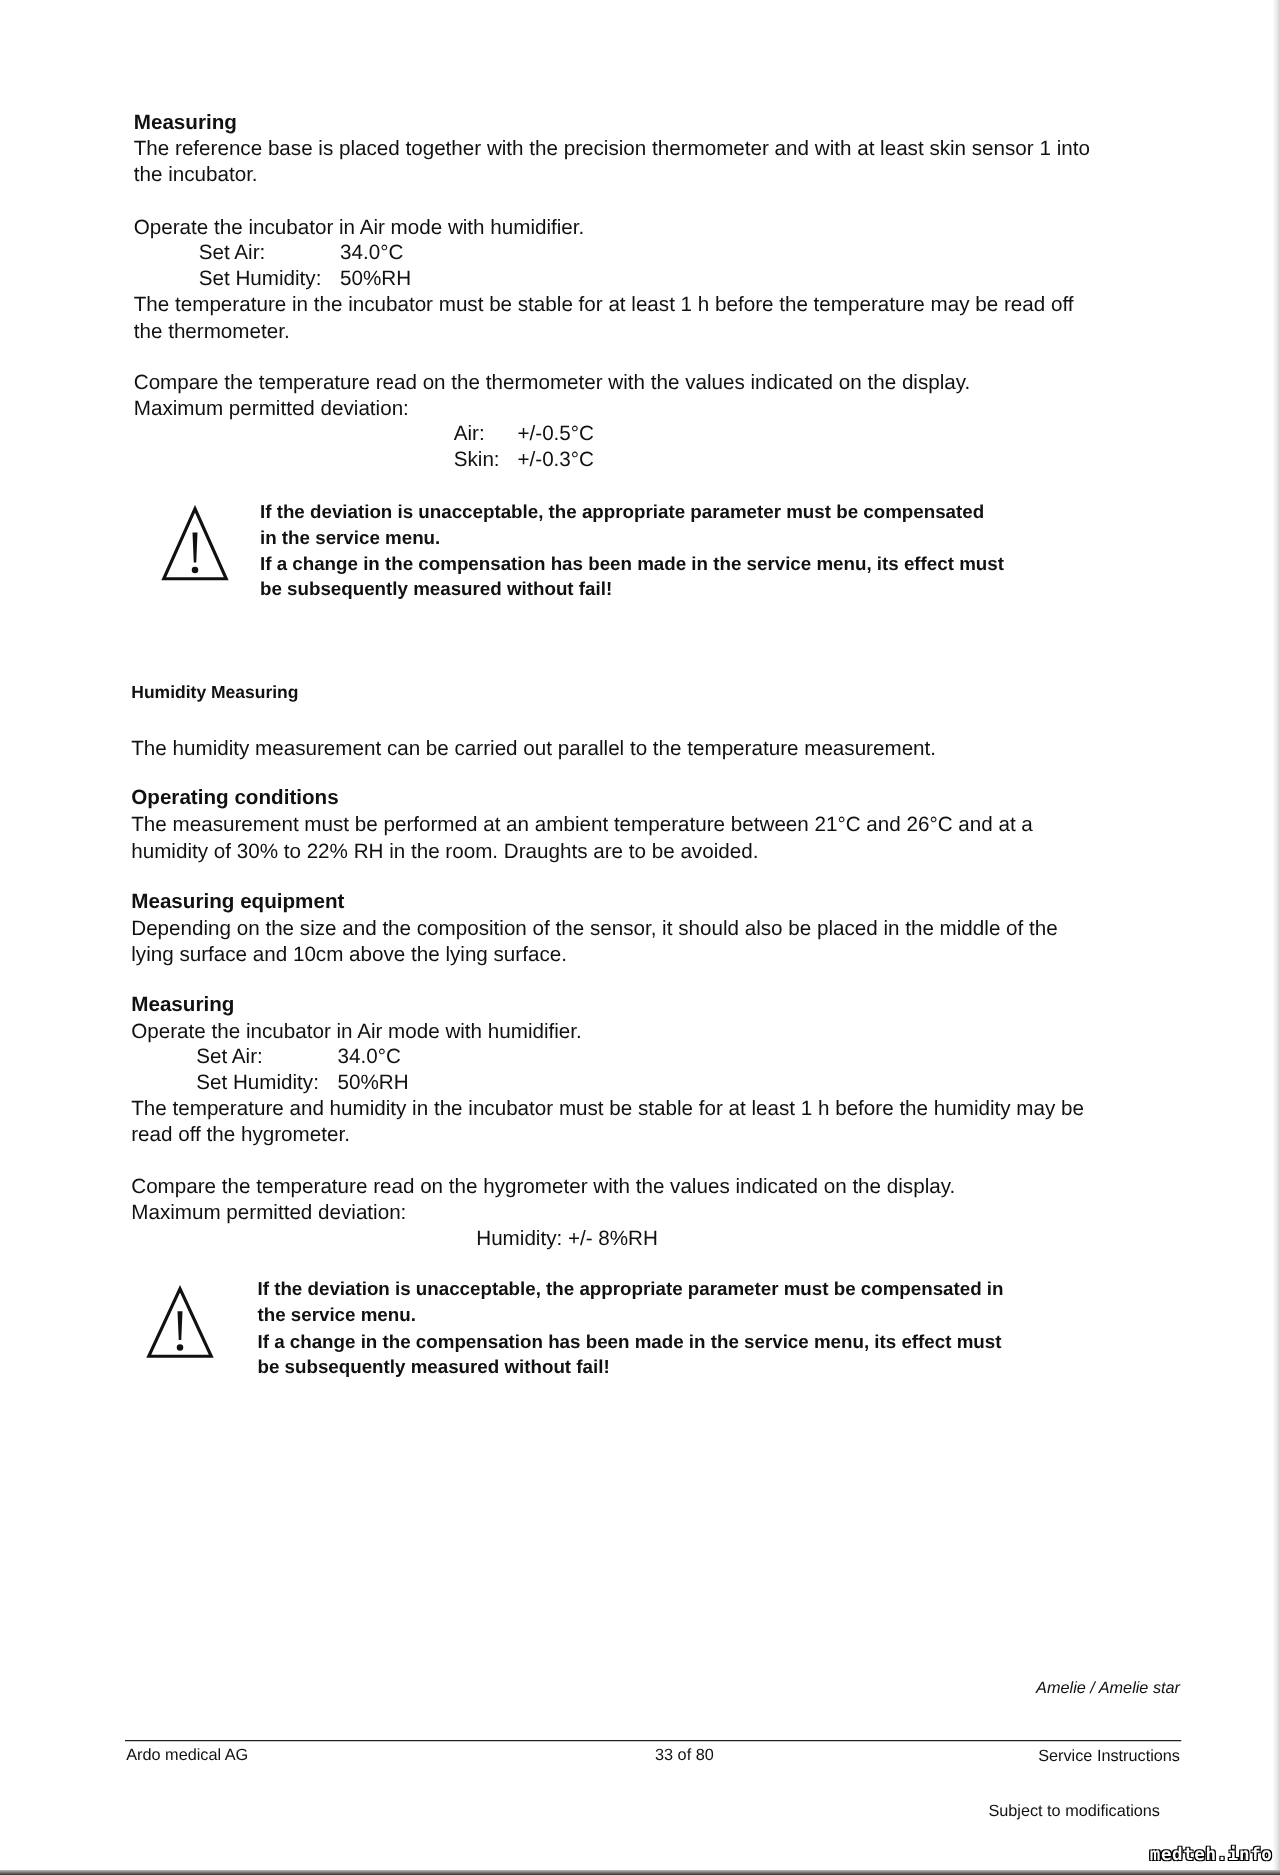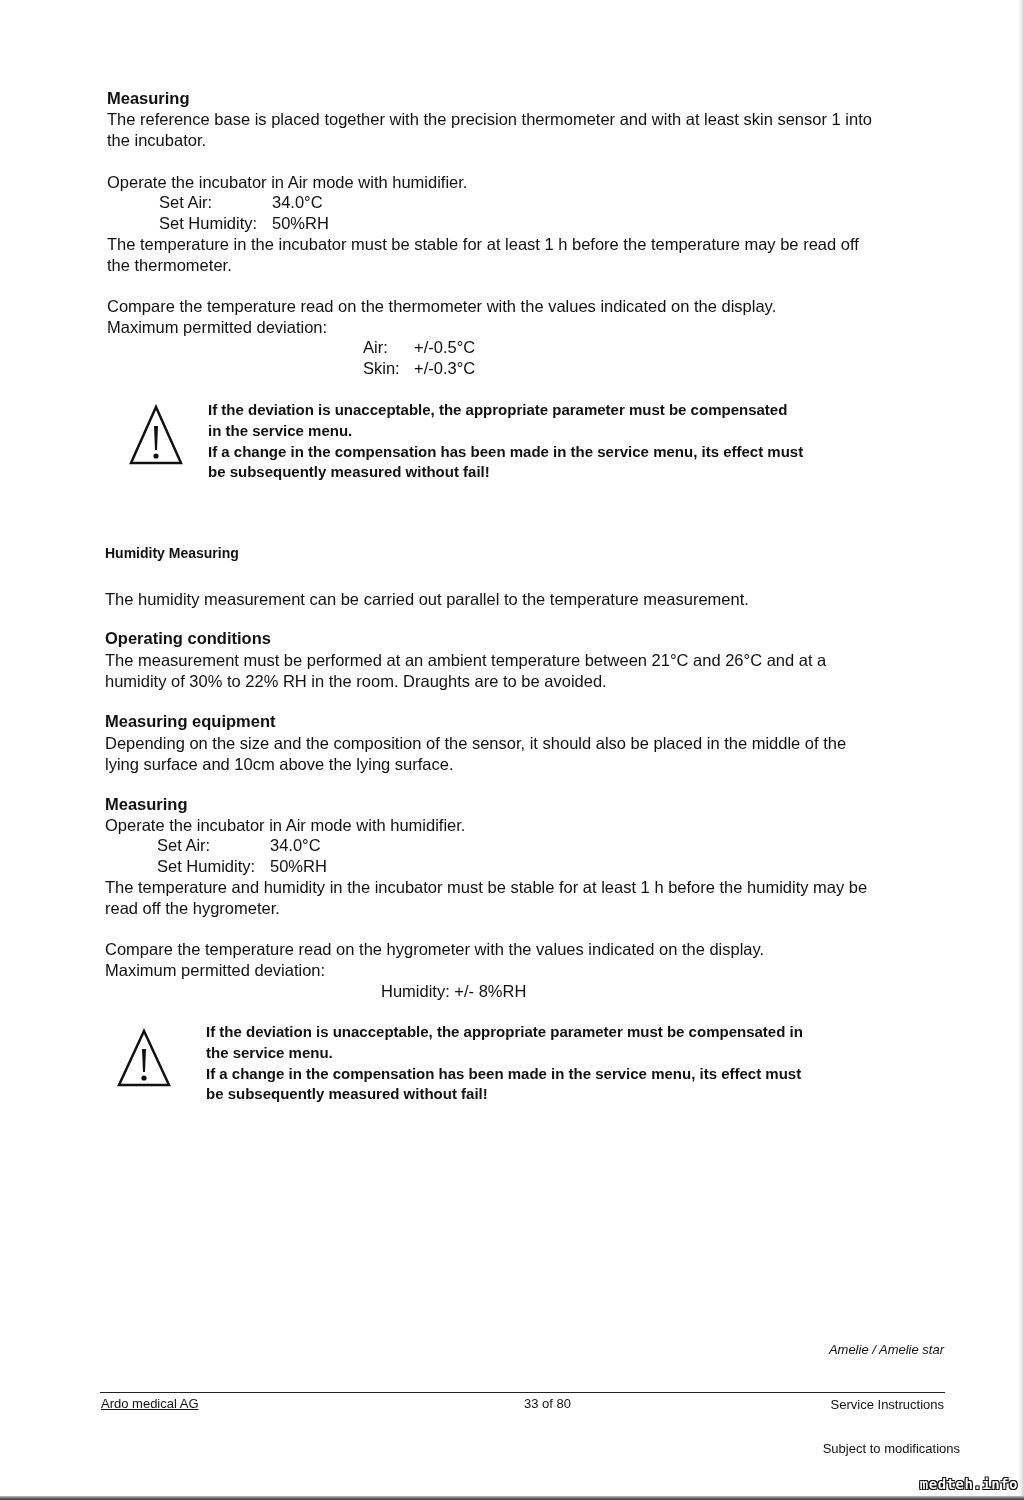--- a/index.html
+++ b/index.html
@@ -88,20 +88,20 @@
   <circle cx="28" cy="50" r="2.6" fill="#111"></circle>
 </svg>
 <div class="warn-text" style="left:206px;top:1022px;">
   <div>If the deviation is unacceptable, the appropriate parameter must be compensated in</div>
   <div>the service menu.</div>
   <div>If a change in the compensation has been made in the service menu, its effect must</div>
   <div>be subsequently measured without fail!</div>
 </div>
 
 <div class="footer-rule"></div>
-<div class="ft" style="left:101px;top:1396px;text-decoration:underline;">Ardo medical AG</div>
+<div class="ft" style="left:101px;top:1396px;">Ardo medical AG</div>
 <div class="ft" style="left:524px;top:1396px;">33 of 80</div>
 <div class="ft" style="right:80px;top:1397px;text-align:right;">Service Instructions</div>
 <div class="ft" style="right:80px;top:1342px;text-align:right;font-style:italic;">Amelie / Amelie star</div>
-<div class="ft" style="right:64px;top:1441px;text-align:center;">Subject to modifications</div>
+<div class="ft" style="right:96px;top:1441px;text-align:center;">Subject to modifications</div>
 
 <div class="watermark">medteh.info</div>
 <div class="page-edge-bottom"></div>
 
 </body></html>

